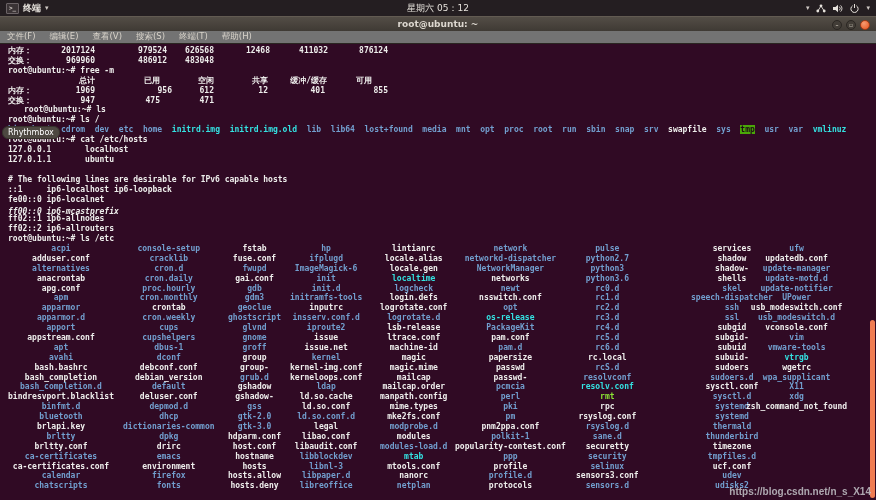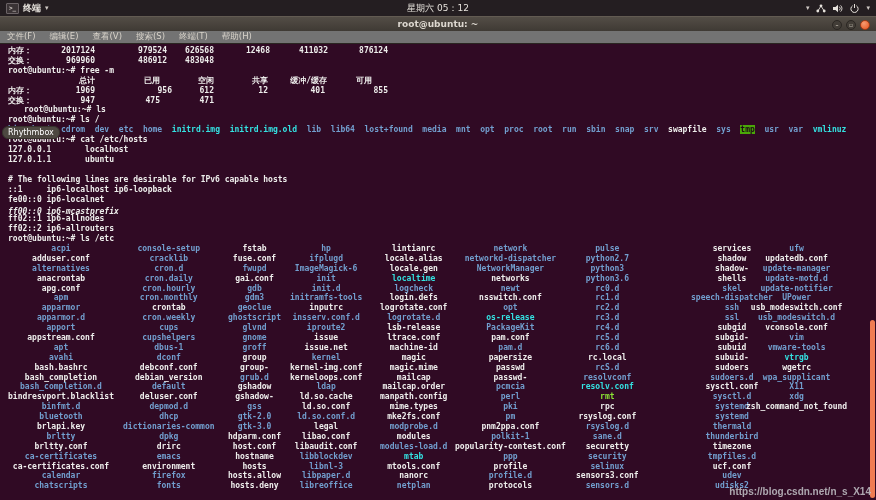--- a/index.html
+++ b/index.html
@@ -150,21 +150,21 @@
         <div class="etc-item t-d">ca-certificates</div>
         <div class="etc-item t-f">ca-certificates.conf</div>
         <div class="etc-item t-d">calendar</div>
         <div class="etc-item t-d">chatscripts</div>
       </div>
       <div class="etc-col" style="left: 123px;">
         <div class="etc-item t-d">console-setup</div>
         <div class="etc-item t-d">cracklib</div>
         <div class="etc-item t-d">cron.d</div>
         <div class="etc-item t-d">cron.daily</div>
-        <div class="etc-item t-d">cron.hourly</div>
+        <div class="etc-item t-d">proc.hourly</div>
         <div class="etc-item t-d">cron.monthly</div>
         <div class="etc-item t-f">crontab</div>
         <div class="etc-item t-d">cron.weekly</div>
         <div class="etc-item t-d">cups</div>
         <div class="etc-item t-d">cupshelpers</div>
         <div class="etc-item t-d">dbus-1</div>
         <div class="etc-item t-d">dconf</div>
         <div class="etc-item t-f">debconf.conf</div>
         <div class="etc-item t-f">debian_version</div>
         <div class="etc-item t-d">default</div>

